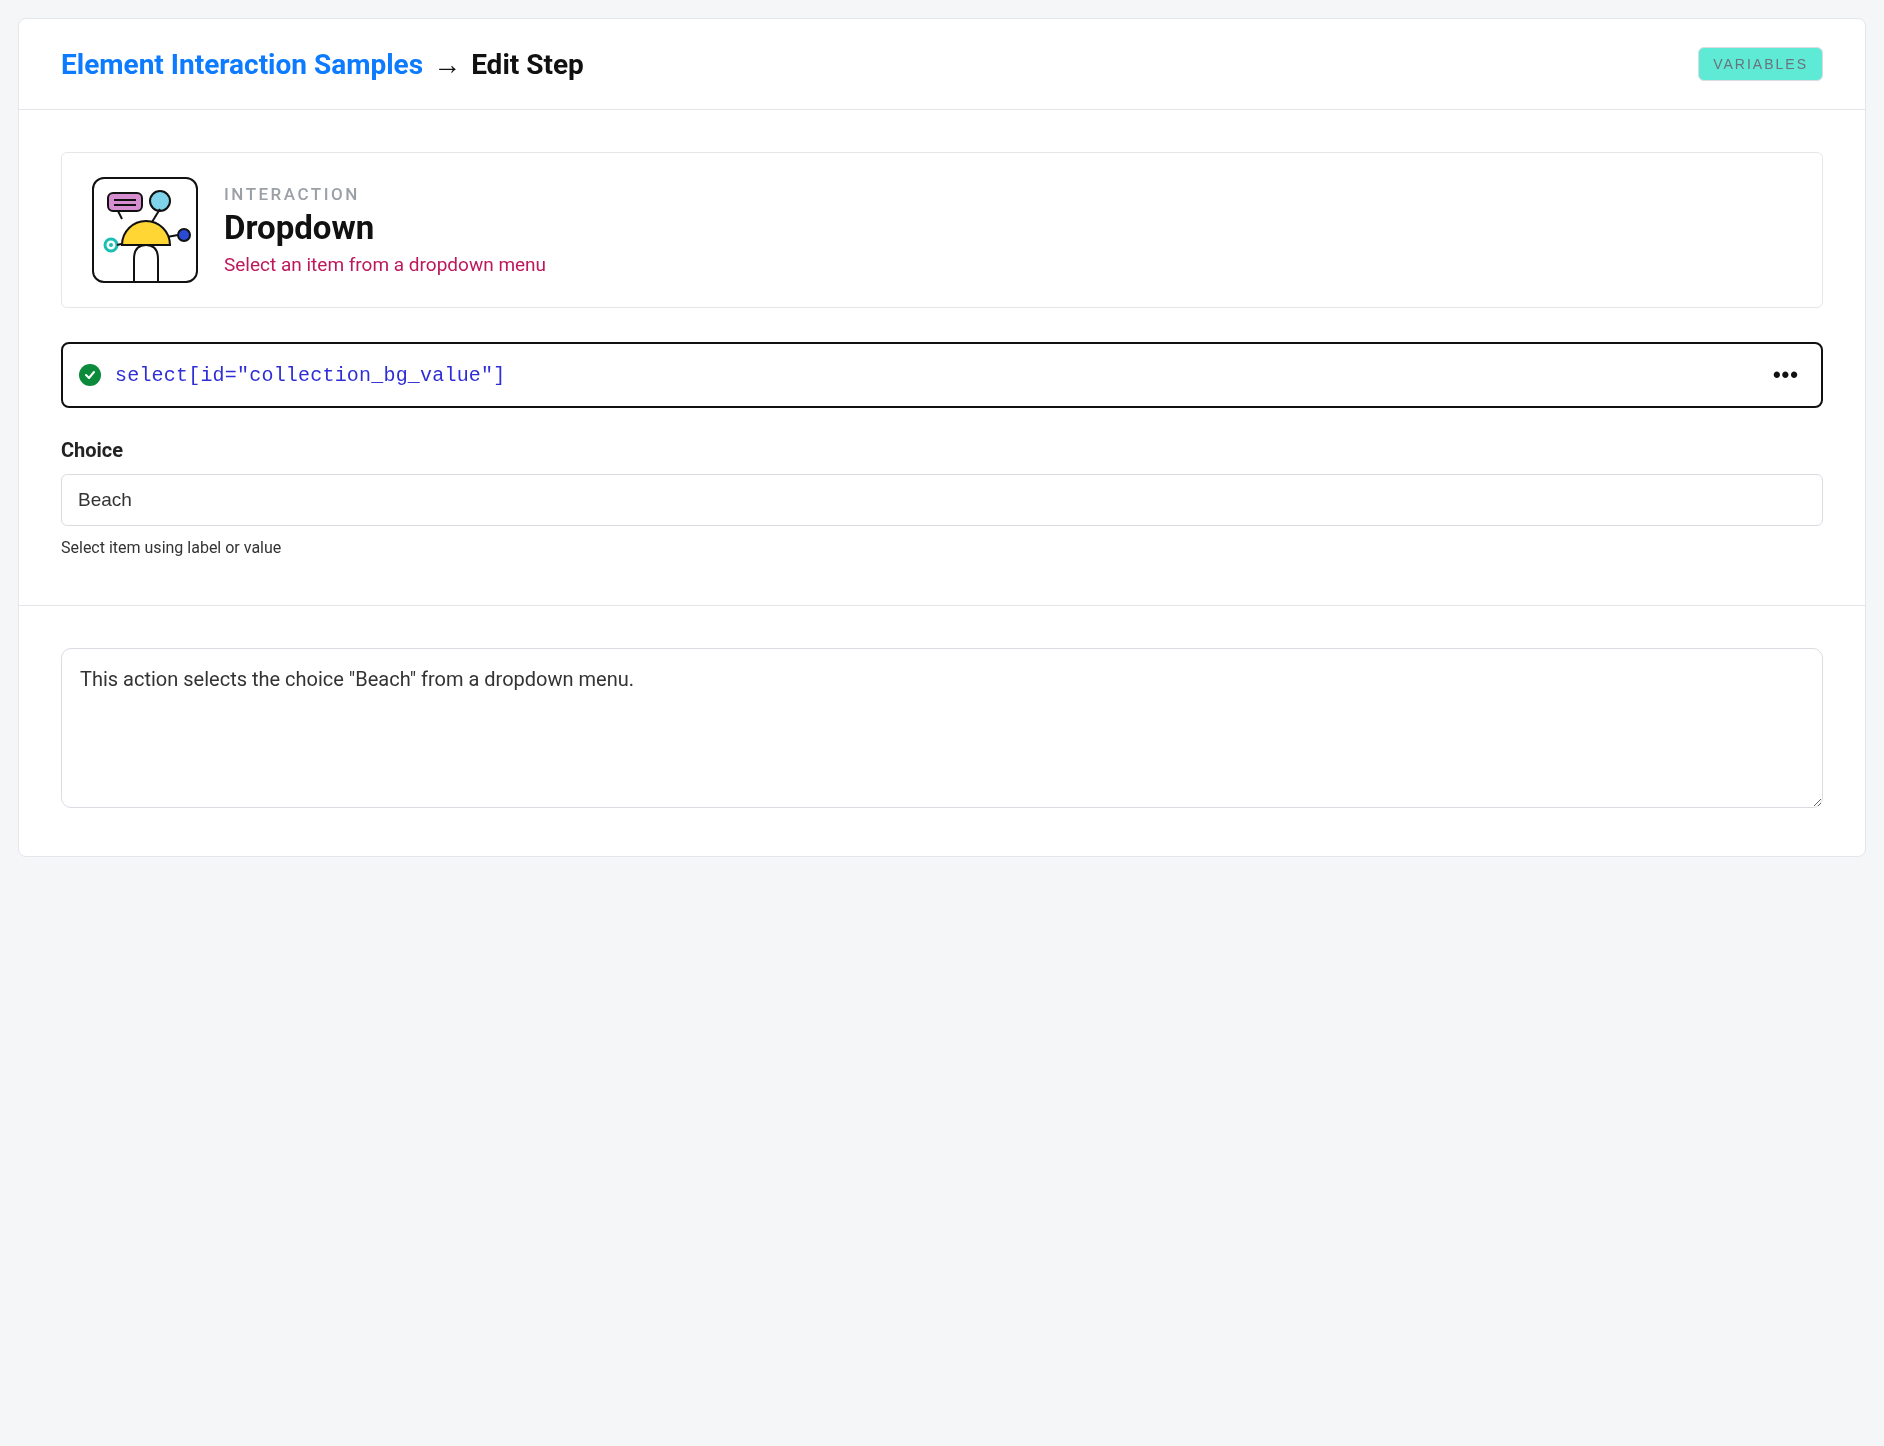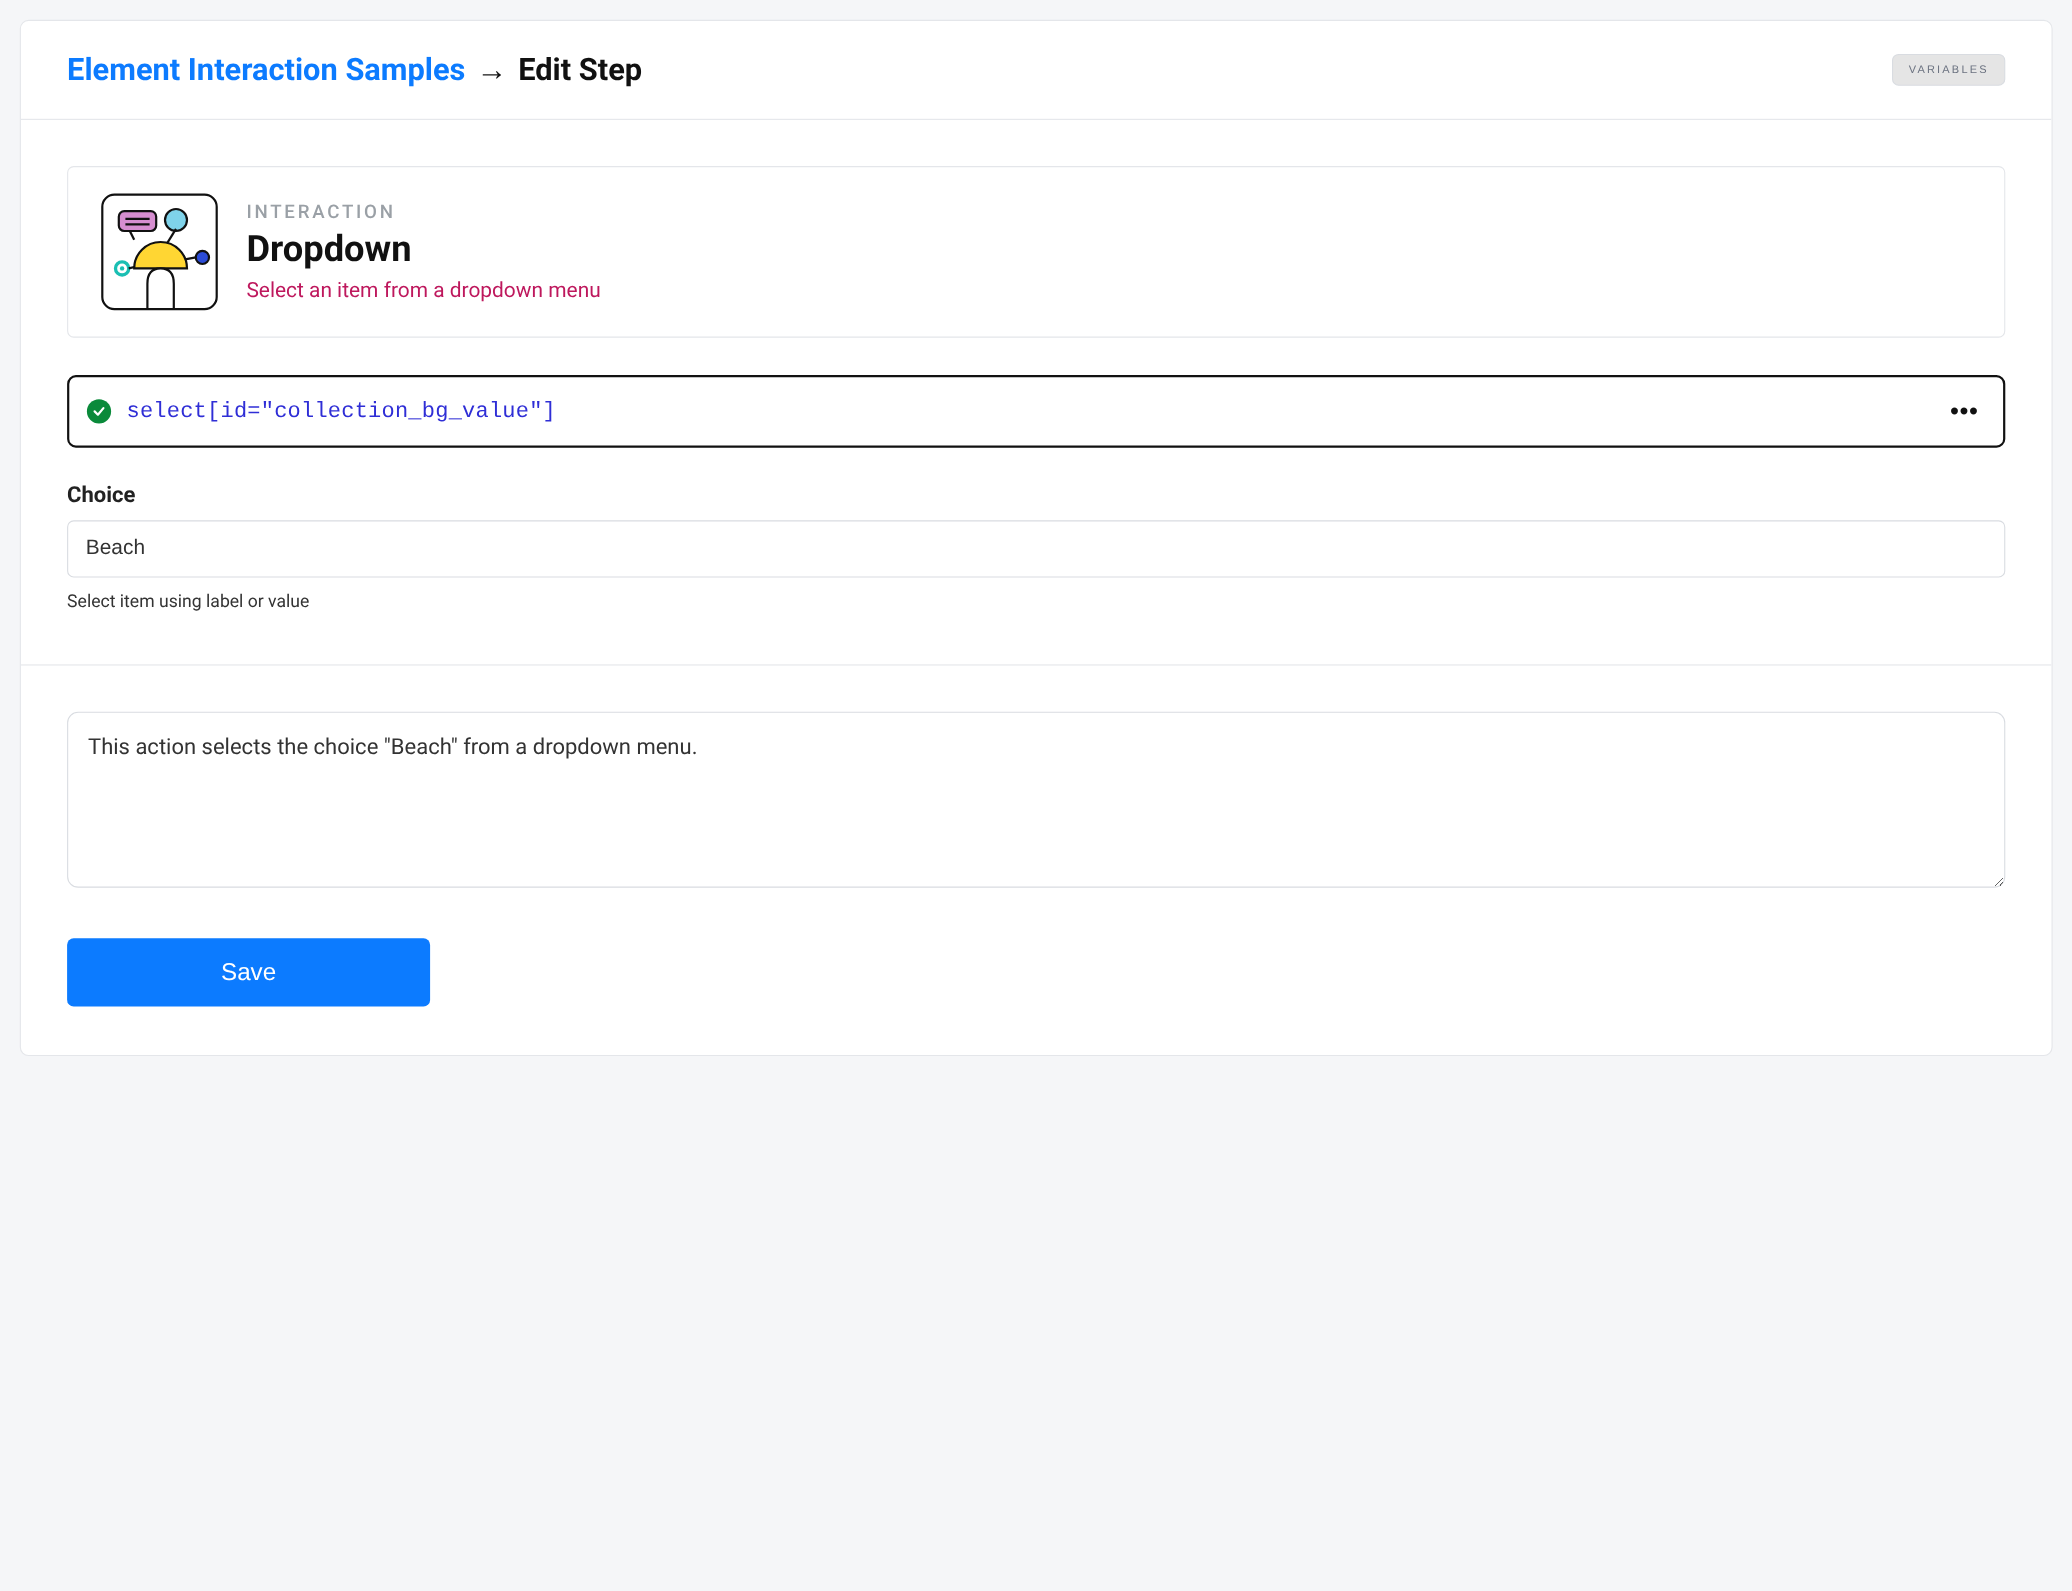--- a/index.html
+++ b/index.html
@@ -28,23 +28,23 @@
       font-size: 28px;
       font-weight: 700;
       display: flex;
       align-items: center;
       flex-wrap: wrap;
     }
     .breadcrumb-link { color: #0c7bff; text-decoration: none; }
     .breadcrumb-sep { margin: 0 10px; font-weight: 600; }
     .variables-btn {
       border: 1px solid #d9dce1;
-      background: #e5e5e5;
+      background: #5eead4;
       color: #6b7280;
-      font-size: 10px;
+      font-size: 14px;
       letter-spacing: 2px;
       padding: 8px 14px;
       border-radius: 6px;
       cursor: pointer;
     }
     
     .content { padding: 42px 42px 10px 42px; }
     .interaction-box {
       border: 1px solid #e4e6ea;
       border-radius: 6px;
@@ -219,18 +219,15 @@
     <div class="field-label">Choice</div>
     <input type="text" class="text-input" value="Beach" style="">
     <div class="helper">Select item using label or value</div>
 
   </div>
 
   <div class="divider"></div>
 
   <div class="lower">
     <textarea class="description" style="">This action selects the choice "Beach" from a dropdown menu.</textarea>
-    <div>
-      <button class="save-btn">Save</button>
-    </div>
   </div>
 
 </div>
 
 </body></html>

